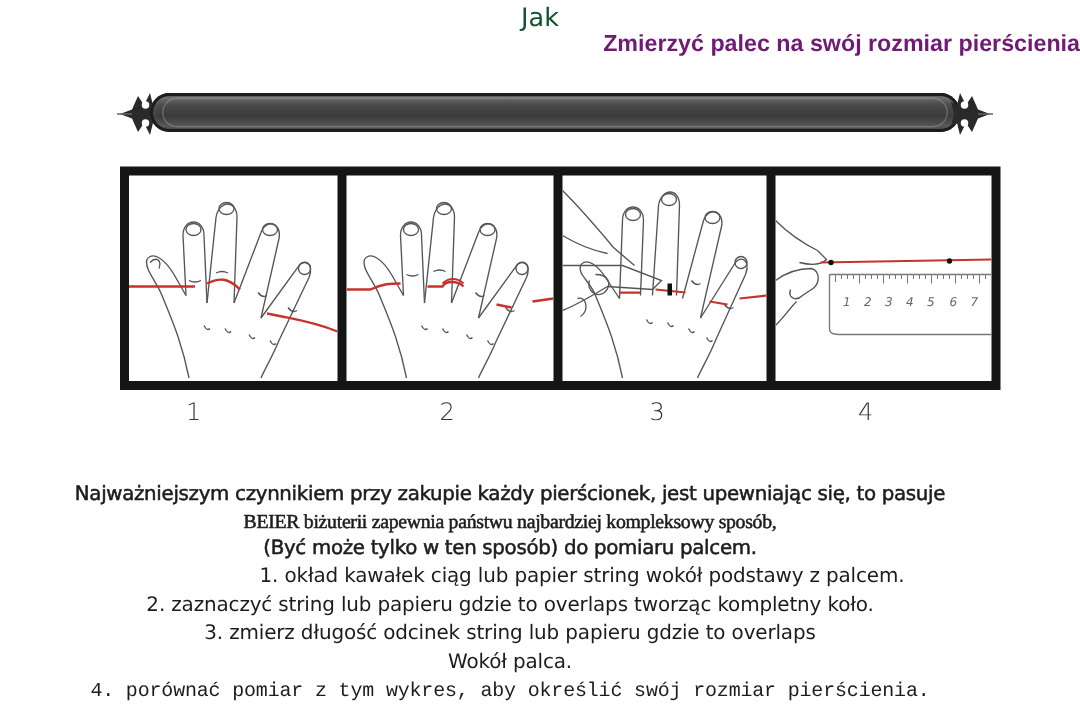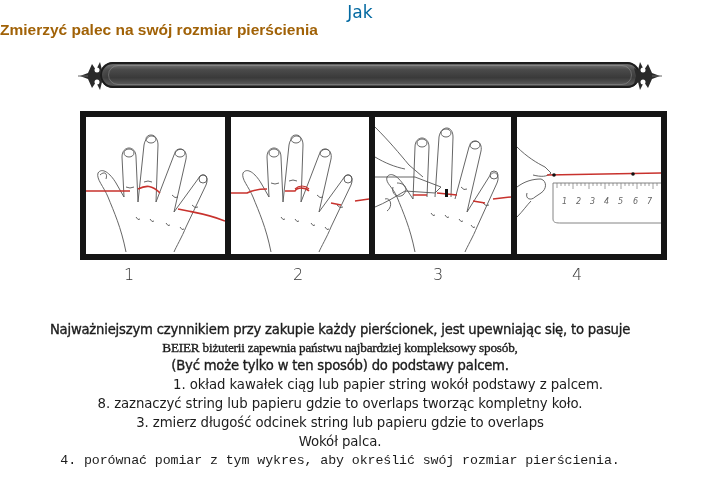--- a/index.html
+++ b/index.html
@@ -3,26 +3,26 @@
 <meta charset="utf-8">
 <style>
   html, body { margin: 0; padding: 0; }
   body {
     width: 720px; height: 482px; overflow: hidden;
     background: #ffffff; position: relative;
     font-family: "Liberation Sans", sans-serif; color: #1a1a1a;
   }
   .title-small {
     position: absolute; left: 0; width: 720px; top: 2px;
-    text-align: center; font-size: 17px; color: #0369a1;
+    text-align: center; font-size: 17px; color: #14532d;
     font-family: "DejaVu Sans", sans-serif;
   }
   .title-main {
     position: absolute; left: 0; width: 720px; top: 21px;
-    text-align: left; font-size: 15.5px; font-weight: bold; color: #a16207;
+    text-align: right; font-size: 15.5px; font-weight: bold; color: #701a75;
     font-family: "Liberation Sans", sans-serif;
   }
   .bar-wrap { position: absolute; left: 78px; top: 56px; width: 584px; height: 40px; }
   .bar {
     position: absolute; left: 22px; right: 22px; top: 6px; height: 26px;
     border-radius: 13px;
     background: linear-gradient(to bottom, #2e2e2e 0%, #6a6a6a 12%, #4a4a4a 30%, #3a3a3a 60%, #555 85%, #2a2a2a 100%);
     box-shadow: inset 0 0 0 2px #1c1c1c, inset 0 0 8px rgba(255,255,255,0.15);
   }
   .bar::after {
@@ -176,19 +176,19 @@
   </div>
 </div>
 
 <div class="step-num" style="left:124px;">1</div>
 <div class="step-num" style="left:293px;">2</div>
 <div class="step-num" style="left:433px;">3</div>
 <div class="step-num" style="left:572px;">4</div>
 
 <div class="para bold-line" style="top:322px;">Najważniejszym czynnikiem przy zakupie każdy pierścionek, jest upewniając się, to pasuje</div>
 <div class="para bold-line" style="top:340px;font-family:Liberation Serif, serif;">BEIER biżuterii zapewnia państwu najbardziej kompleksowy sposób,</div>
-<div class="para bold-line" style="top:358px;">(Być może tylko w ten sposób) do podstawy palcem.</div>
+<div class="para bold-line" style="top:358px;">(Być może tylko w ten sposób) do pomiaru palcem.</div>
 
 <div class="para normal-line" style="top:377px;margin-left:48px;">1. okład kawałek ciąg lub papier string wokół podstawy z palcem.</div>
-<div class="para normal-line" style="top:396px;">8. zaznaczyć string lub papieru gdzie to overlaps tworząc kompletny koło.</div>
+<div class="para normal-line" style="top:396px;">2. zaznaczyć string lub papieru gdzie to overlaps tworząc kompletny koło.</div>
 <div class="para normal-line" style="top:415px;">3. zmierz długość odcinek string lub papieru gdzie to overlaps</div>
 <div class="para normal-line" style="top:434px;">Wokół palca.</div>
 <div class="para normal-line" style="top:453px;font-family:Liberation Mono, monospace;">4. porównać pomiar z tym wykres, aby określić swój rozmiar pierścienia.</div>
 
 </body></html>

